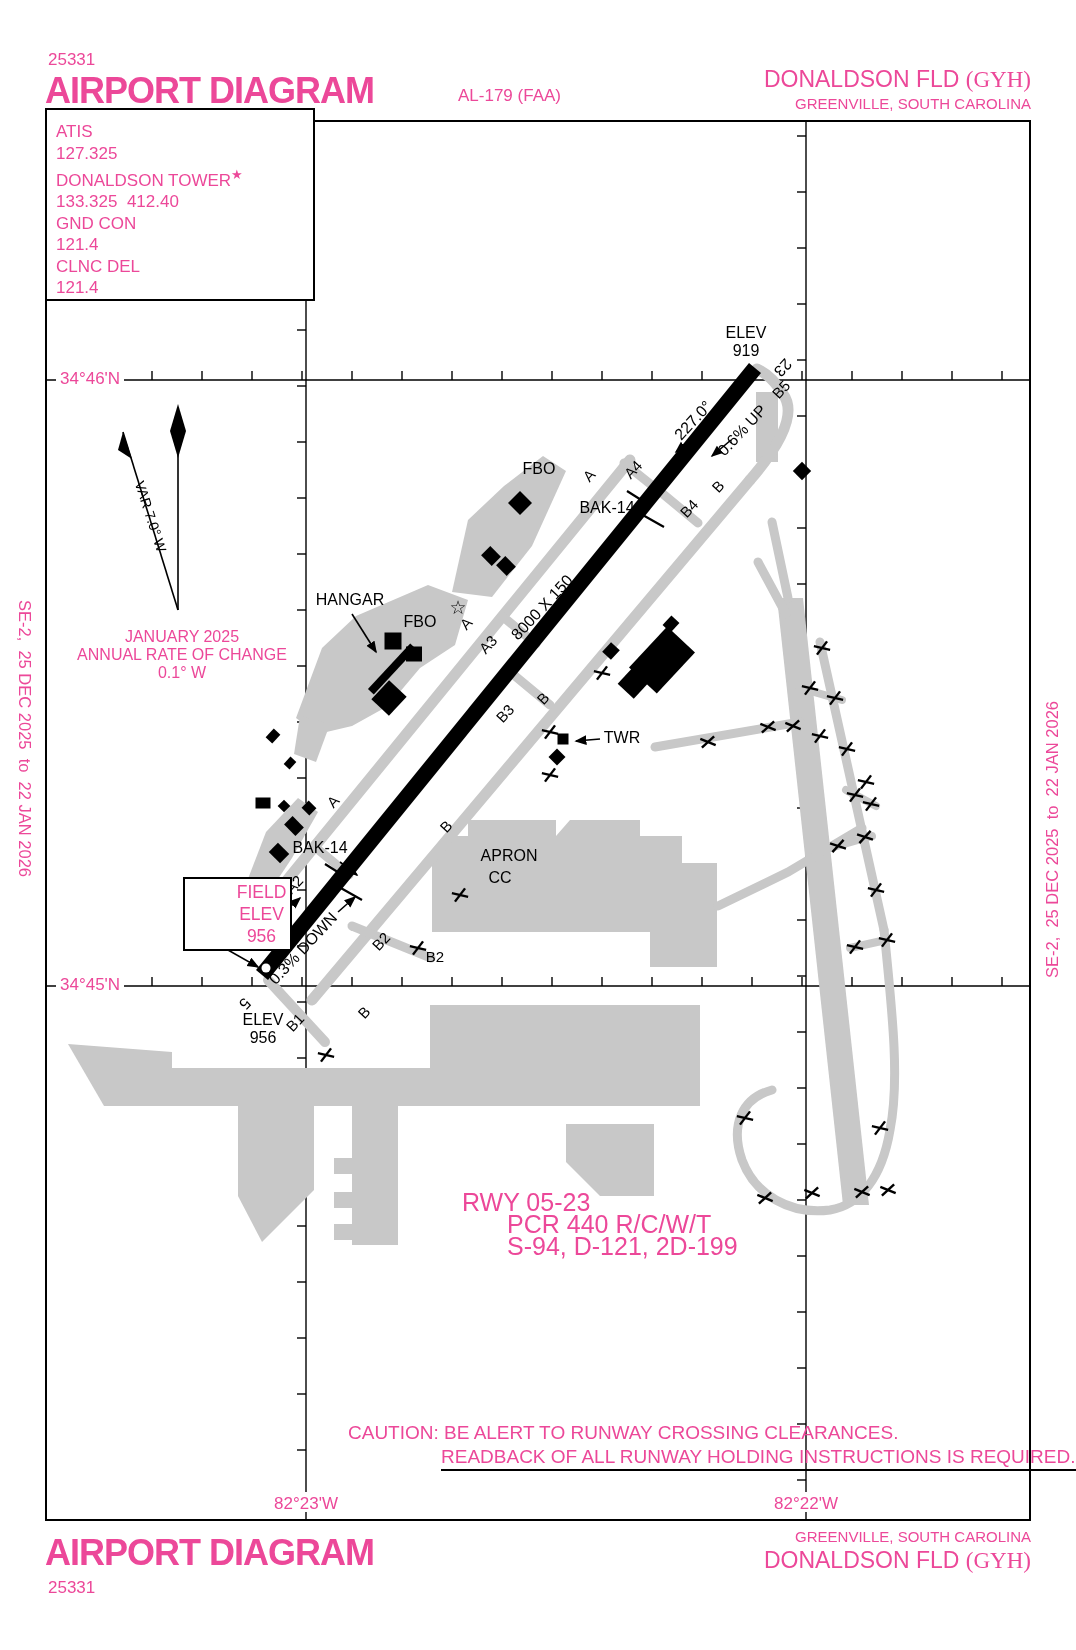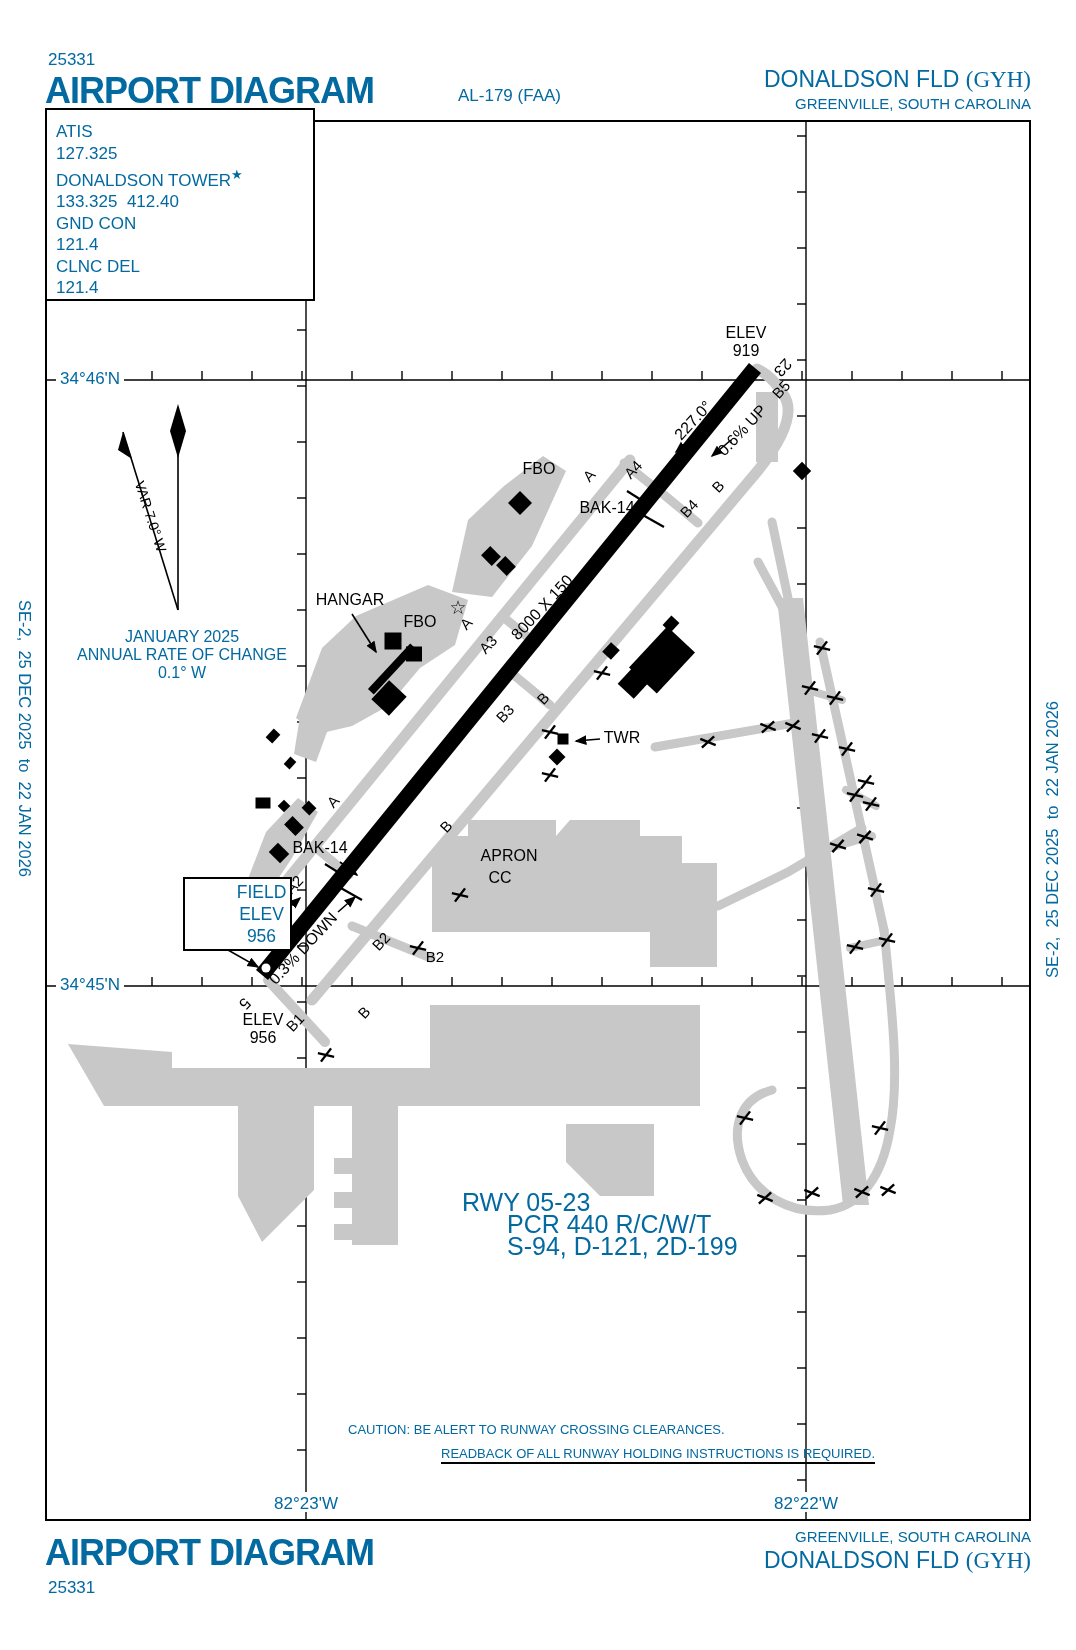--- a/index.html
+++ b/index.html
@@ -1,37 +1,37 @@
 <!DOCTYPE html>
 <html><head>
 <meta charset="utf-8">
 <style>
   html,body{margin:0;padding:0;background:#fff;}
   #page{position:relative;width:1076px;height:1650px;background:#fff;overflow:hidden;
-        font-family:"Liberation Sans",sans-serif;color:#0369a1;}
+        font-family:"Liberation Sans",sans-serif;color:#ec4899;}
   .abs{position:absolute;}
   .big-title{font-size:36px;font-weight:bold;letter-spacing:-1px;white-space:pre;}
   .med{font-size:17px;white-space:pre;}
   .small{font-size:15px;white-space:pre;}
   .apt-name{font-size:23px;font-weight:normal;white-space:pre;}
   .apt-id{font-family:"Liberation Serif",serif;font-size:23px;}
   #frame{position:absolute;left:45px;top:120px;width:982px;height:1397px;border:2px solid #000;}
   #comm-box{position:absolute;left:45px;top:108px;width:257px;height:178px;border:2px solid #000;
             background:#fff;padding:11px 0 0 9px;}
   .comm-line{font-size:17px;line-height:21.5px;white-space:pre;}
   .comm-line sup{font-size:13px;}
   #map-svg{position:absolute;left:0;top:0;}
   svg text{font-family:"Liberation Sans",sans-serif;fill:#000;}
   .lat-label{background:#fff;font-size:17px;padding:0 4px;white-space:pre;}
   .lon-label{font-size:17px;text-align:center;width:90px;white-space:pre;}
   #compass-note{width:220px;text-align:center;font-size:16px;line-height:18px;}
   #field-box{border:2px solid #000;background:#fff;width:57px;text-align:center;
              font-size:17.5px;line-height:22px;padding:2px 0;}
   .rwyinfo{font-size:25px;white-space:pre;}
-  .caution{font-size:13px;white-space:pre;}
+  .caution{font-size:19px;white-space:pre;}
   .caution.u{border-bottom:2px solid #000;padding-bottom:1px;}
   .margin-note{font-size:16.5px;white-space:pre;}
 </style>
 </head>
 <body>
 
 <div id="page">
 
   <div class="abs med" style="left:48px;top:50px;">25331</div>
   <div class="abs big-title" style="left:45px;top:70px;">AIRPORT DIAGRAM</div>

